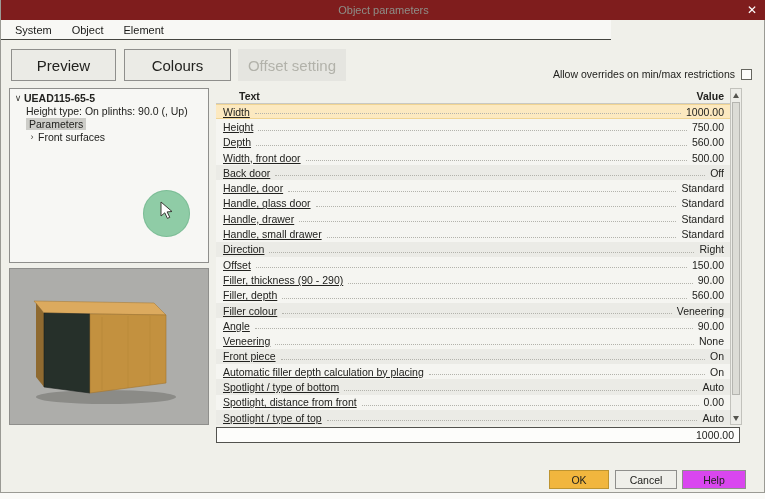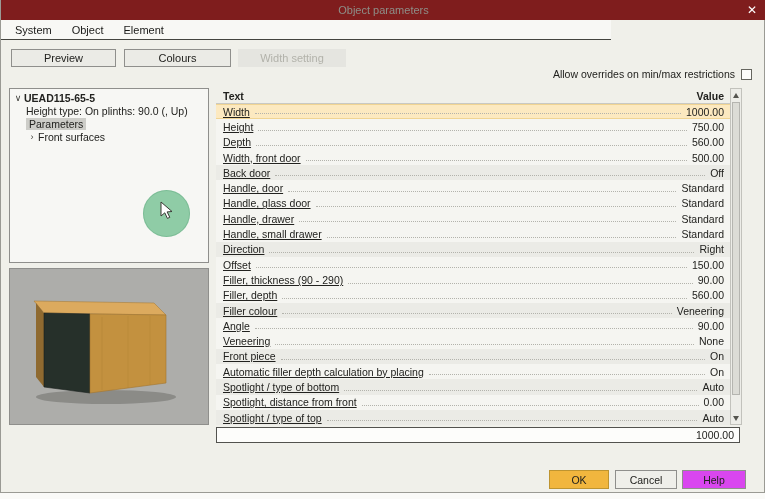--- a/index.html
+++ b/index.html
@@ -27,21 +27,21 @@
   }
   
   .menubar {
     position:absolute; left:0; top:20px; width:610px; height:20px;
     background:#F8F8F5; border-bottom:1px solid #44443F;
     display:flex; align-items:center; padding-left:4px;
   }
   .menu-item { font-size:11px; padding:0 10px; color:#1A1A18; }
   
   .btn {
-    position:absolute; height:18px; font-size:11px;
+    position:absolute; height:32px; font-size:15px;
     display:flex; align-items:center; justify-content:center;
     background:#EBEBE6; border:1px solid #8F8F8C; color:#22221F;text-align:center;
   }
   .btn-preview { left:10px; top:49px; width:105px; }
   .btn-colours { left:123px; top:49px; width:107px; }
   .btn-light { left:237px; top:49px; width:108px; background:#E5E5E0; border:1px solid #E5E5E0; color:#B2B2AA; }
   
   .overrides {
     position:absolute; right:12px; top:67px; height:14px;
     display:flex; align-items:center; gap:6px; font-size:10.5px;
@@ -73,21 +73,21 @@
     box-shadow:0 0 0 1px rgba(90,160,120,0.35) inset;
   }
   .cursor-spot svg { position:absolute; left:16px; top:11px; }
   
   .table-wrap { position:absolute; left:215px; top:88px; width:526px; height:337px; }
   .thead {
     position:absolute; left:0; top:0; right:12px; height:16px;
     display:flex; align-items:center; font-size:10.5px; font-weight:bold;
     padding:0 6px 0 7px; border-bottom:1px solid #C9C9C3;
   }
-  .thead .h-text { flex:1; }
+  .thead .h-text { flex:1;margin-left:16px; }
   .tbody {
     position:absolute; left:0; top:16px; right:12px; bottom:0;
     background:#F5F5F1; overflow:hidden;
   }
   .trow {
     display:flex; align-items:center; height:15.3px;
     font-size:10.5px; padding:0 6px 0 7px; white-space:nowrap;
   }
   .trow.shaded { background:#EBEBE6; }
   .trow.sel { background:#FCE9C0; border-top:1px solid #F0D493; border-bottom:1px solid #F0D493; height:15.3px; }
@@ -140,21 +140,21 @@
   </div>
 
   <div class="menubar">
     <span class="menu-item">System</span>
     <span class="menu-item">Object</span>
     <span class="menu-item">Element</span>
   </div>
 
   <div class="btn btn-preview">Preview</div>
   <div class="btn btn-colours">Colours</div>
-  <div class="btn btn-light">Width setting</div>
+  <div class="btn btn-light">Offset setting</div>
 
   <div class="overrides">
     <span>Allow overrides on min/max restrictions</span>
     <span class="checkbox"></span>
   </div>
 
   <div class="tree-panel">
     <div class="tree-line">
       <span class="chev">∨</span>
       <span class="tree-root-label">UEAD115-65-5</span>

